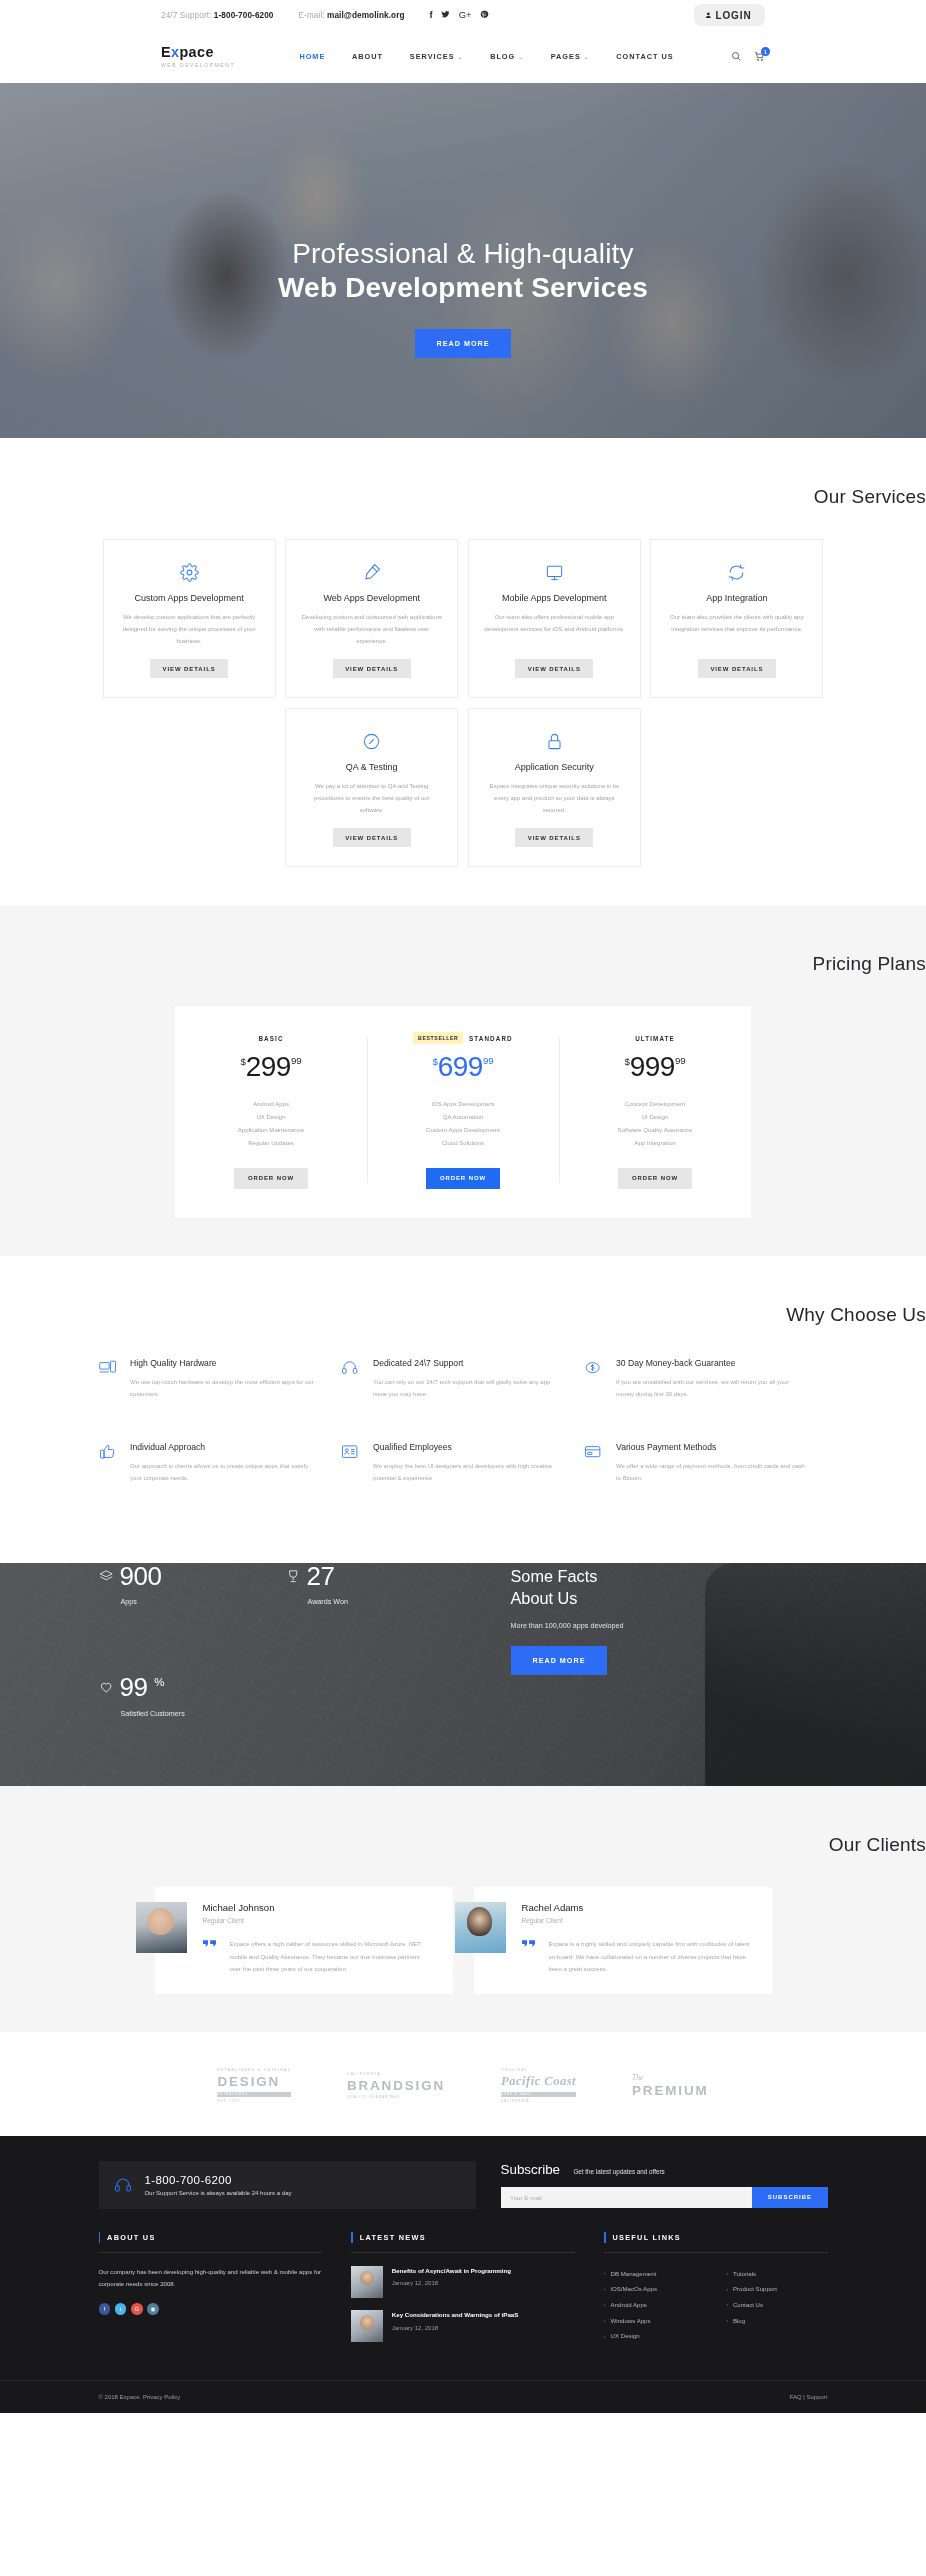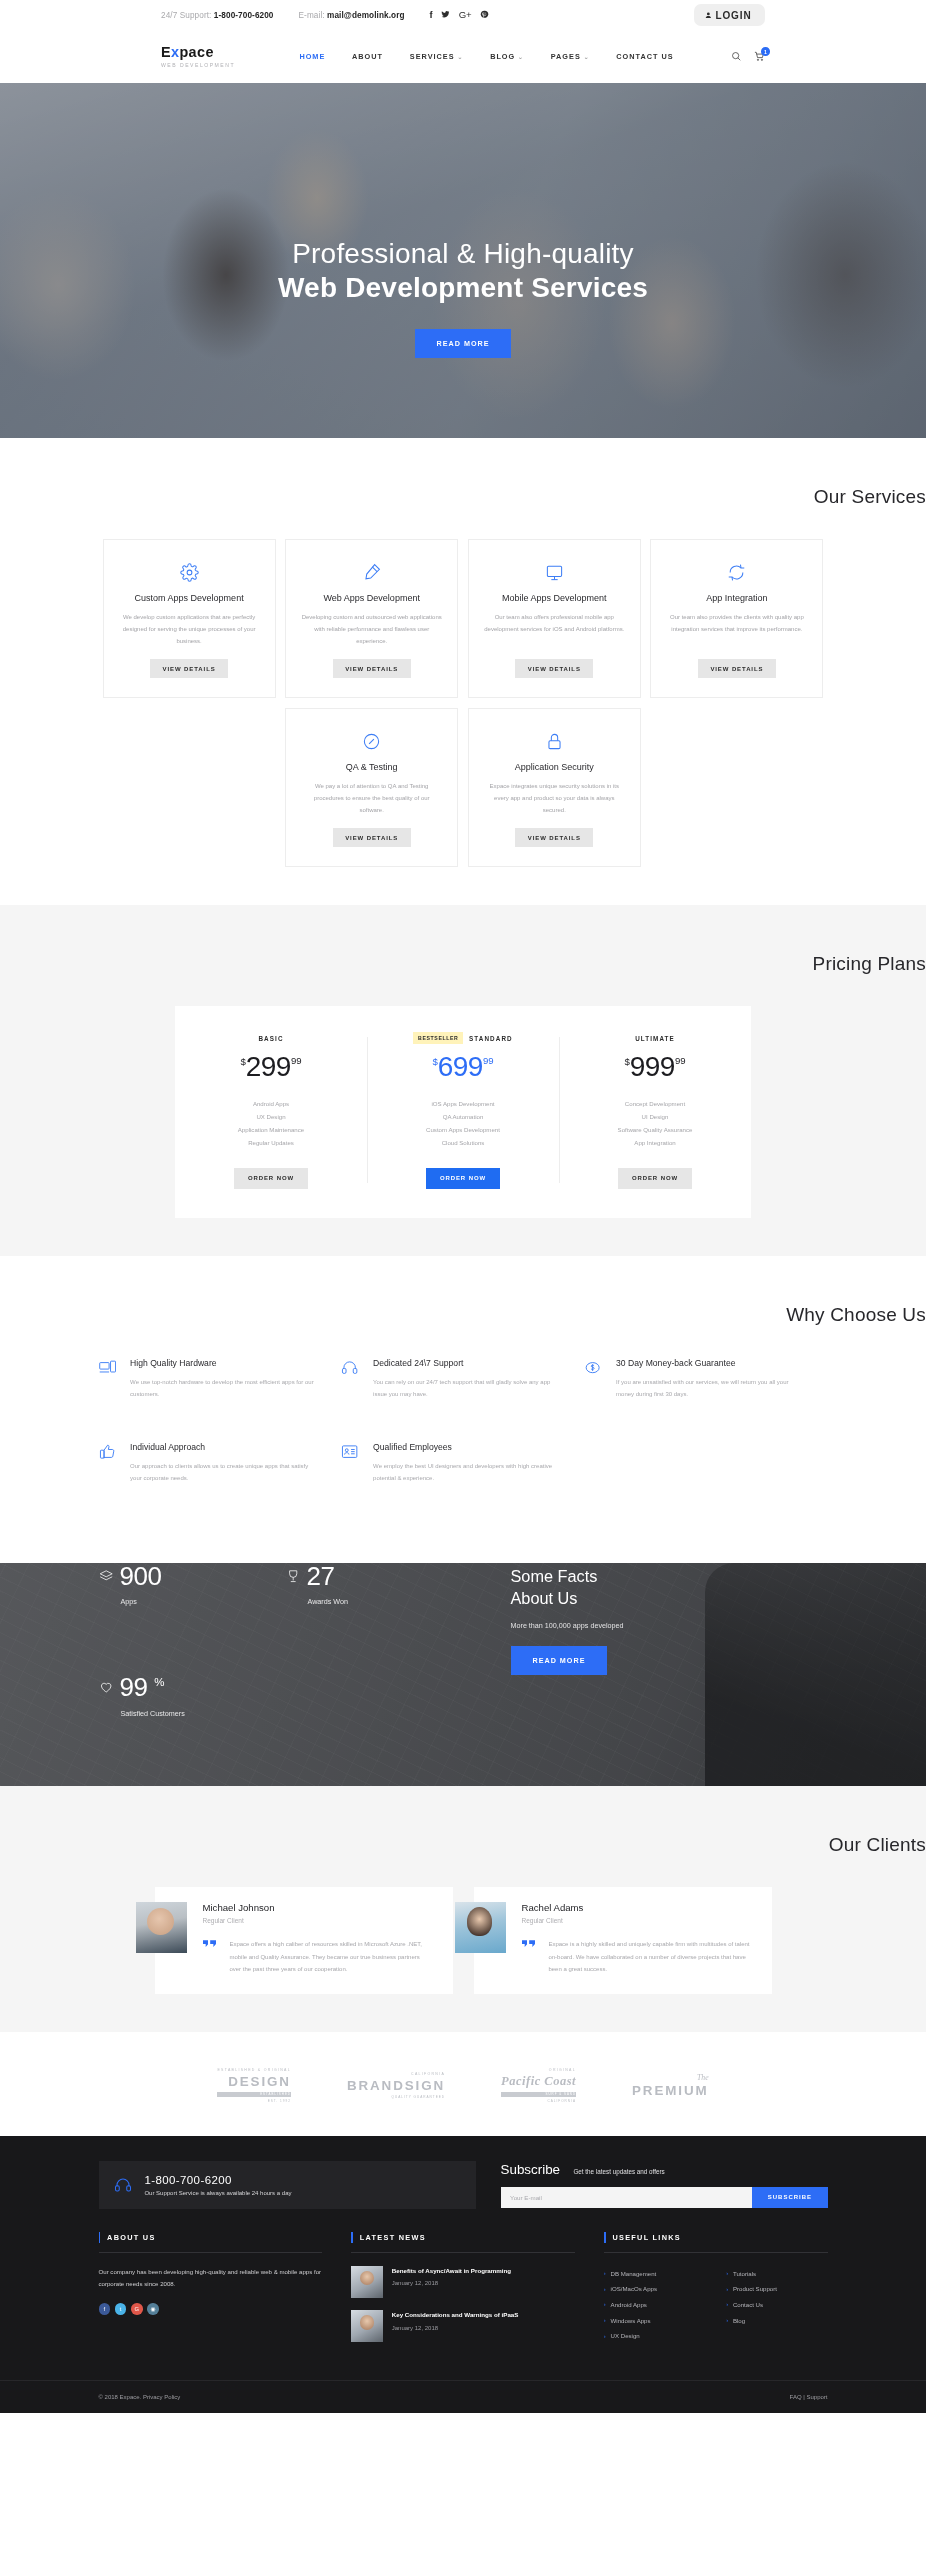--- a/index.html
+++ b/index.html
@@ -340,21 +340,21 @@
 
   
   .logos {
     background: #fff;
     padding: 36px 0 33px;
     display: flex;
     justify-content: center;
     gap: 56px;
     align-items: center;
   }
-  .brand { text-align: right; color: #b9bcc2; }
+  .brand { text-align: left; color: #b9bcc2; }
   .brand-top { font-size: 3.5px; letter-spacing: 1.3px; margin-bottom: 1.9px; }
   .brand-main { font-size: 13.4px; font-weight: 700; letter-spacing: 1.9px; }
   .brand-main.script { font-style: italic; font-family: "Liberation Serif", serif; letter-spacing: 0.5px; font-size: 12.5px; }
   .brand-bar {
     height: 4.8px; background: #c8cbd0; margin-top: 2.9px;
     font-size: 2.9px; color: #fff; letter-spacing: 1px; line-height: 4.8px;
   }
   .brand-bot { font-size: 3.1px; letter-spacing: 1px; margin-top: 1.9px; }
   .brand-the { font-size: 7.7px; font-style: italic; font-family: "Liberation Serif", serif; margin-bottom: 1px; }
 
@@ -754,20 +754,33 @@
               <line x1="14" y1="12" x2="19" y2="12"></line>
               <line x1="14" y1="15" x2="19" y2="15"></line>
             </svg>
         </div>
         <div>
           <div class="why-title">Qualified Employees</div>
           <div class="why-desc">We employ the best UI designers and developers with high creative potential &amp; experience.</div>
         </div>
       </div>
 
+      <div class="why-item">
+        <div class="why-icon">
+          <svg viewBox="0 0 24 24">
+              <rect x="2" y="5" width="20" height="14" rx="2"></rect>
+              <line x1="2" y1="9.5" x2="22" y2="9.5"></line>
+              <rect x="5" y="13" width="6" height="3" rx=".6"></rect>
+            </svg>
+        </div>
+        <div>
+          <div class="why-title">Various Payment Methods</div>
+          <div class="why-desc">We offer a wide range of payment methods, from credit cards and cash to Bitcoin.</div>
+        </div>
+      </div>
 
     </div>
   </div>
 </div>
 
 <div class="facts">
   <div class="facts-bg"></div>
   <div class="facts-dark"></div>
   <div class="facts-shade"></div>
   <div class="facts-inner">

